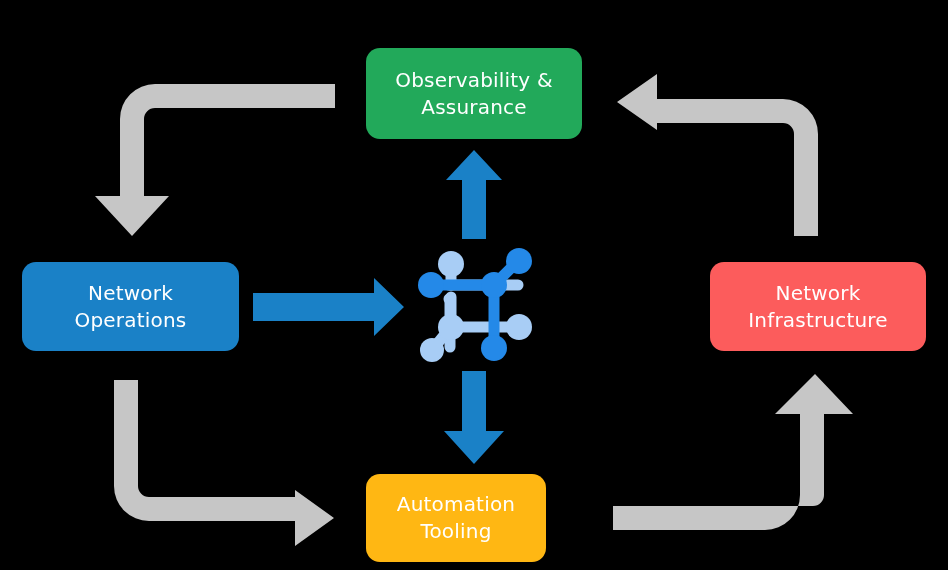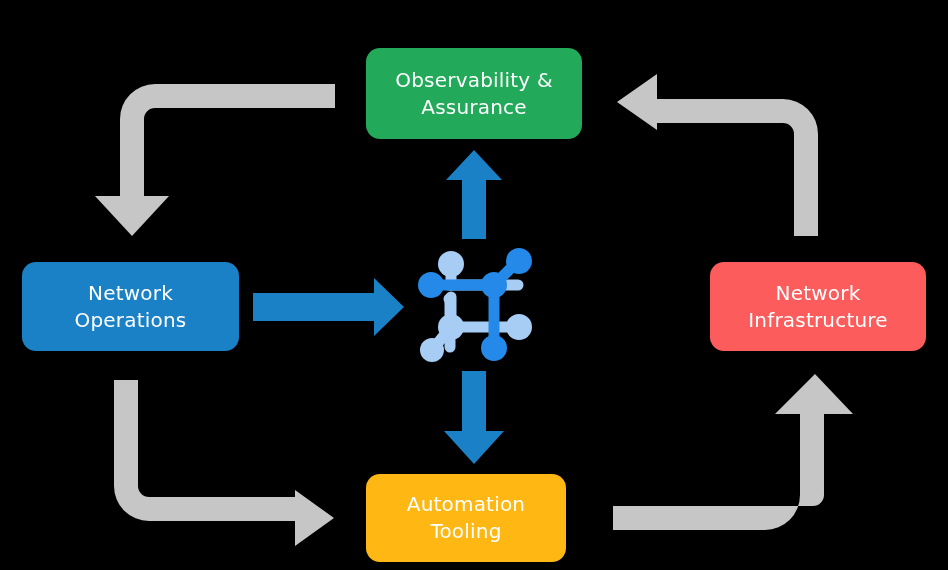--- a/index.html
+++ b/index.html
@@ -56,21 +56,21 @@
   #node-network-infrastructure {
     left: 710px;
     top: 238px;
     width: 216px;
     height: 89px;
     background: #fc5c5c;
   }
   #node-automation-tooling {
     left: 366px;
     top: 450px;
-    width: 200px;
+    width: 180px;
     height: 88px;
     background: #ffb713;
   }
   .svg-layer {
     position: absolute;
     left: 0;
     top: 0;
     width: 948px;
     height: 570px;
     pointer-events: none;

